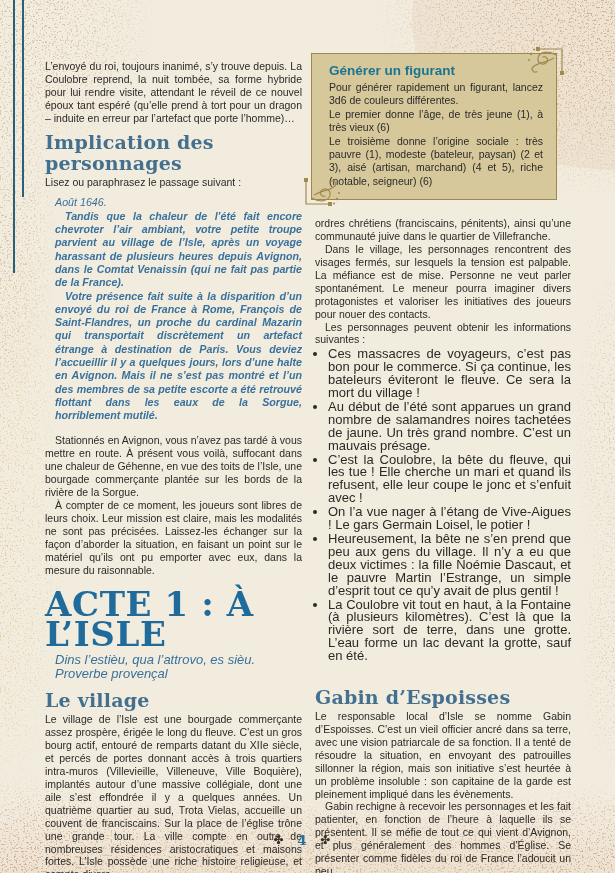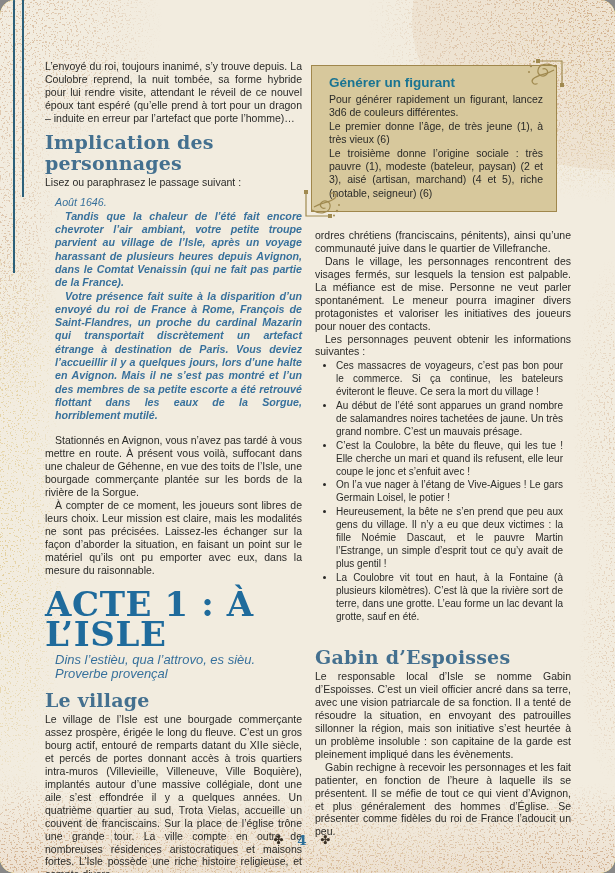--- a/index.html
+++ b/index.html
@@ -1,21 +1,20 @@
 <!DOCTYPE html>
 <html lang="fr"><head>
 <meta charset="utf-8">
 <style>
   html,body{margin:0;padding:0;background:#888;}
   #page{
     position:relative; width:615px; height:873px; overflow:hidden;
     background:#fde047;
     font-family:"Liberation Sans", sans-serif;
     color:#2a2a28;
-    border-radius:15px;
   }
   #bg{position:absolute;inset:0;pointer-events:none;}
   
   .vline{position:absolute;width:2px;background:#2c607a;}
   #vline-a{left:13px;top:0;height:273px;}
   #vline-b{left:22px;top:0;height:197px;}
   #vline-gold{left:22px;top:282px;height:13px;width:2px;background:#b08c3c;}
 
   .col{position:absolute;}
   #col-left{left:45px;top:60px;width:257px;}
@@ -31,32 +30,32 @@
 
   .readaloud{margin:8px 0 0 10px;color:#38719c;font-style:italic;}
   .readaloud p{margin:0;font-size:10.7px;line-height:13.3px;text-align:justify;}
   .readaloud p + p{text-indent:10px;font-weight:bold;}
 
   .proverb{margin:4px 0 0 10px;color:#38719c;font-style:italic;}
   .proverb p{margin:0;font-size:13px;line-height:14px;}
 
   
   .box{
-    position:relative;margin:12px 0 17px -4px;width:214px;
+    position:relative;margin:0 0 17px -4px;width:214px;
     background:#d7c89c;border:1.2px solid #a0874c;
     padding:9px 13px 11px 17px;
   }
   .box-title{color:#1a7492;font-weight:bold;font-size:13.5px;margin:0 0 3px;}
   .box p{margin:0;font-size:10.5px;line-height:13.4px;text-align:justify;}
   .orn{position:absolute;width:40px;height:40px;}
   .orn-tr{top:-8px;right:-9px;}
   .orn-bl{bottom:-8px;left:-9px;transform:rotate(180deg);}
 
   ul.info{list-style:disc;margin:2px 0 4px;padding-left:13px;}
-  ul.info li{font-size:10px;line-height:12.9px;text-align:justify;margin:0 8px 1px;}
+  ul.info li{font-size:13px;line-height:12.9px;text-align:justify;margin:0 0 1px;}
 
   #footer{
     position:absolute;left:0;top:832px;width:604px;text-align:center;
     font-size:13px;
   }
   #footer .cross{color:#3a3126;font-size:12px;vertical-align:1px;}
   #footer .num{
     display:inline-block;margin:0 10px;color:#2d6f99;font-weight:bold;
     font-family:"DejaVu Serif", serif;font-size:13.5px;
   }

